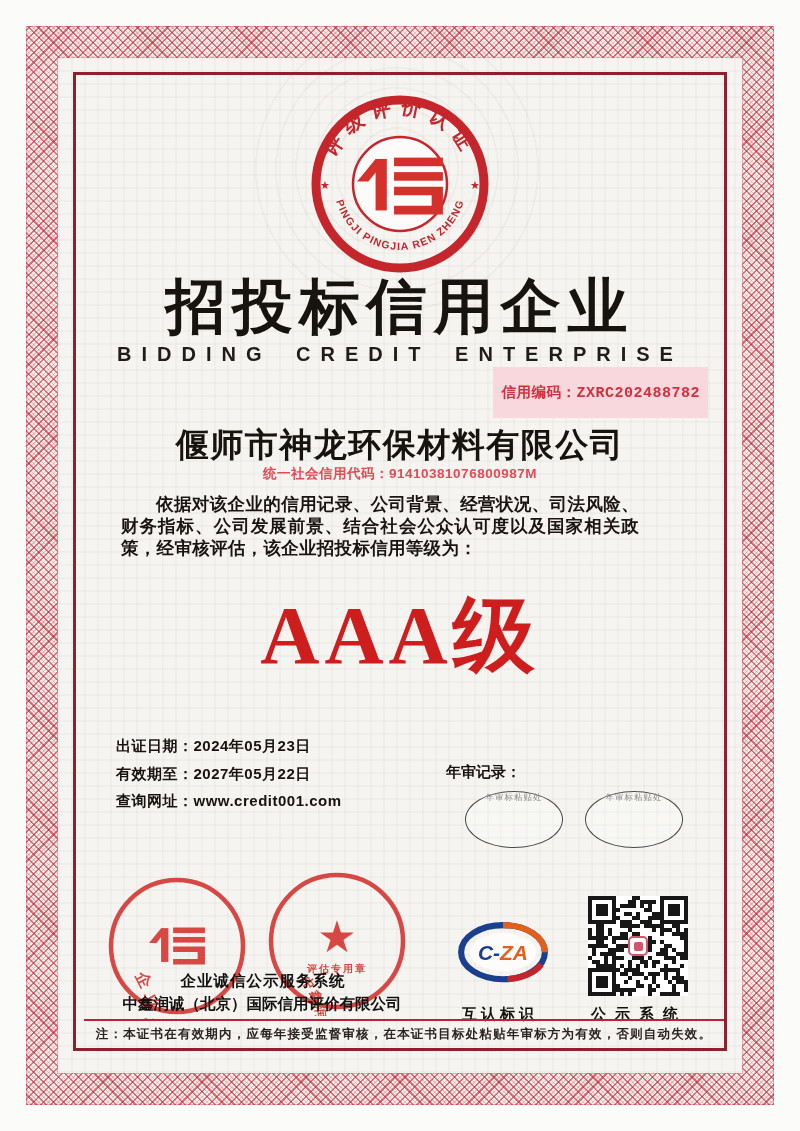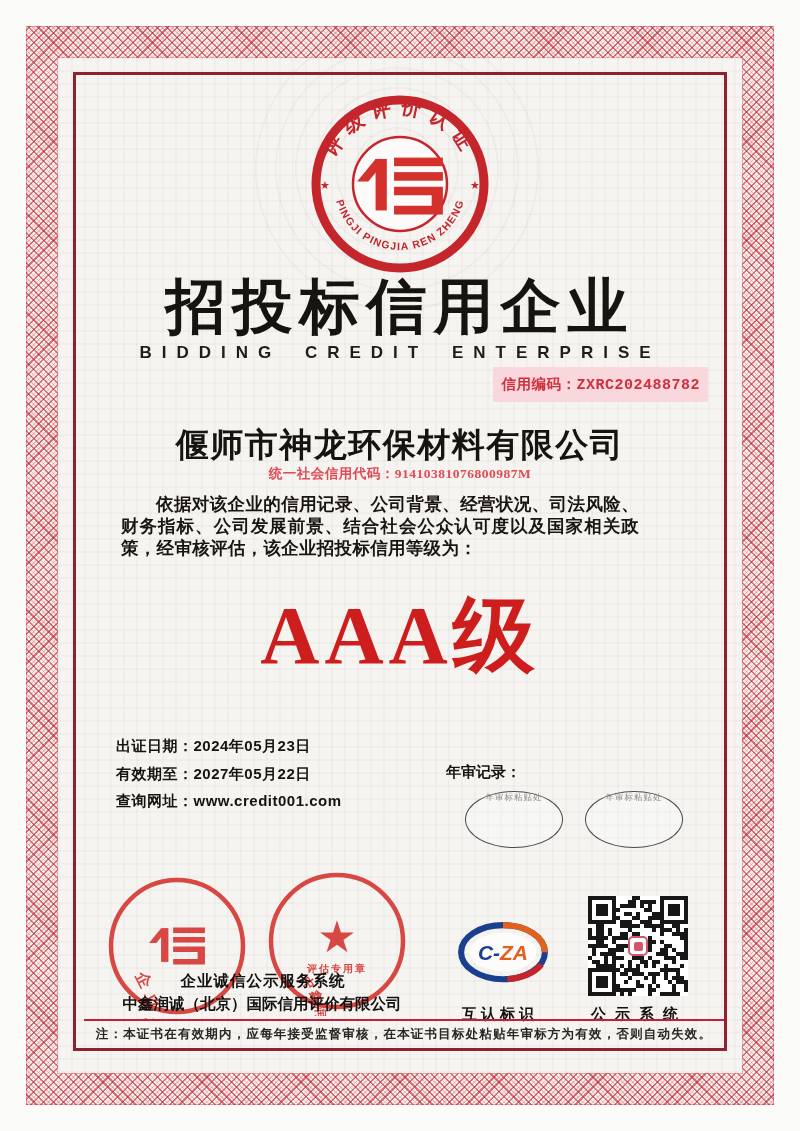--- a/index.html
+++ b/index.html
@@ -45,32 +45,32 @@
   .abs{position:absolute;}
   .centered{left:0;right:0;text-align:center;}
 
   .seal-svg{position:absolute;left:229px;top:14px;width:190px;height:190px;}
 
   .title-cn{
     top:202px;font-family:"Liberation Serif", serif;font-weight:bold;
     font-size:60px;line-height:1;letter-spacing:7px;color:#17130f;
   }
   .title-en{
-    top:268px;font-weight:bold;font-size:17px;letter-spacing:10px;word-spacing:9px;color:#201c19;
+    top:268px;font-weight:bold;font-size:20px;letter-spacing:10px;word-spacing:9px;color:#201c19;
   }
   .badge{
     top:292px;right:16px;background:#f8d8dd;color:#d02f3d;
-    font-weight:bold;font-size:14.5px;padding:8px 8px;letter-spacing:.5px;
+    font-weight:bold;font-size:14.5px;padding:16px 8px;letter-spacing:.5px;
   }
   .badge .code{font-family:"Liberation Mono", monospace;font-size:15px;}
   .company{
     top:348px;font-weight:bold;font-size:33px;letter-spacing:1.5px;color:#17130f;
   }
   .uscc{
-    top:390px;font-weight:bold;font-size:13.5px;letter-spacing:.5px;color:#e14b55;font-family:Liberation Serif, serif;
+    top:390px;font-weight:bold;font-size:13.5px;letter-spacing:.5px;color:#e14b55;
   }
   .para{
     top:419px;left:45px;width:518px;
     font-family:Liberation Sans, sans-serif;font-weight:bold;font-size:17.5px;line-height:21.8px;
     text-align:justify;text-indent:2em;color:#1a1512;letter-spacing:.3px;
   }
   .grade{
     top:516px;font-family:"Liberation Serif", serif;font-weight:bold;
     font-size:82px;letter-spacing:5px;color:#ce1d1d;line-height:1.1;
   }

